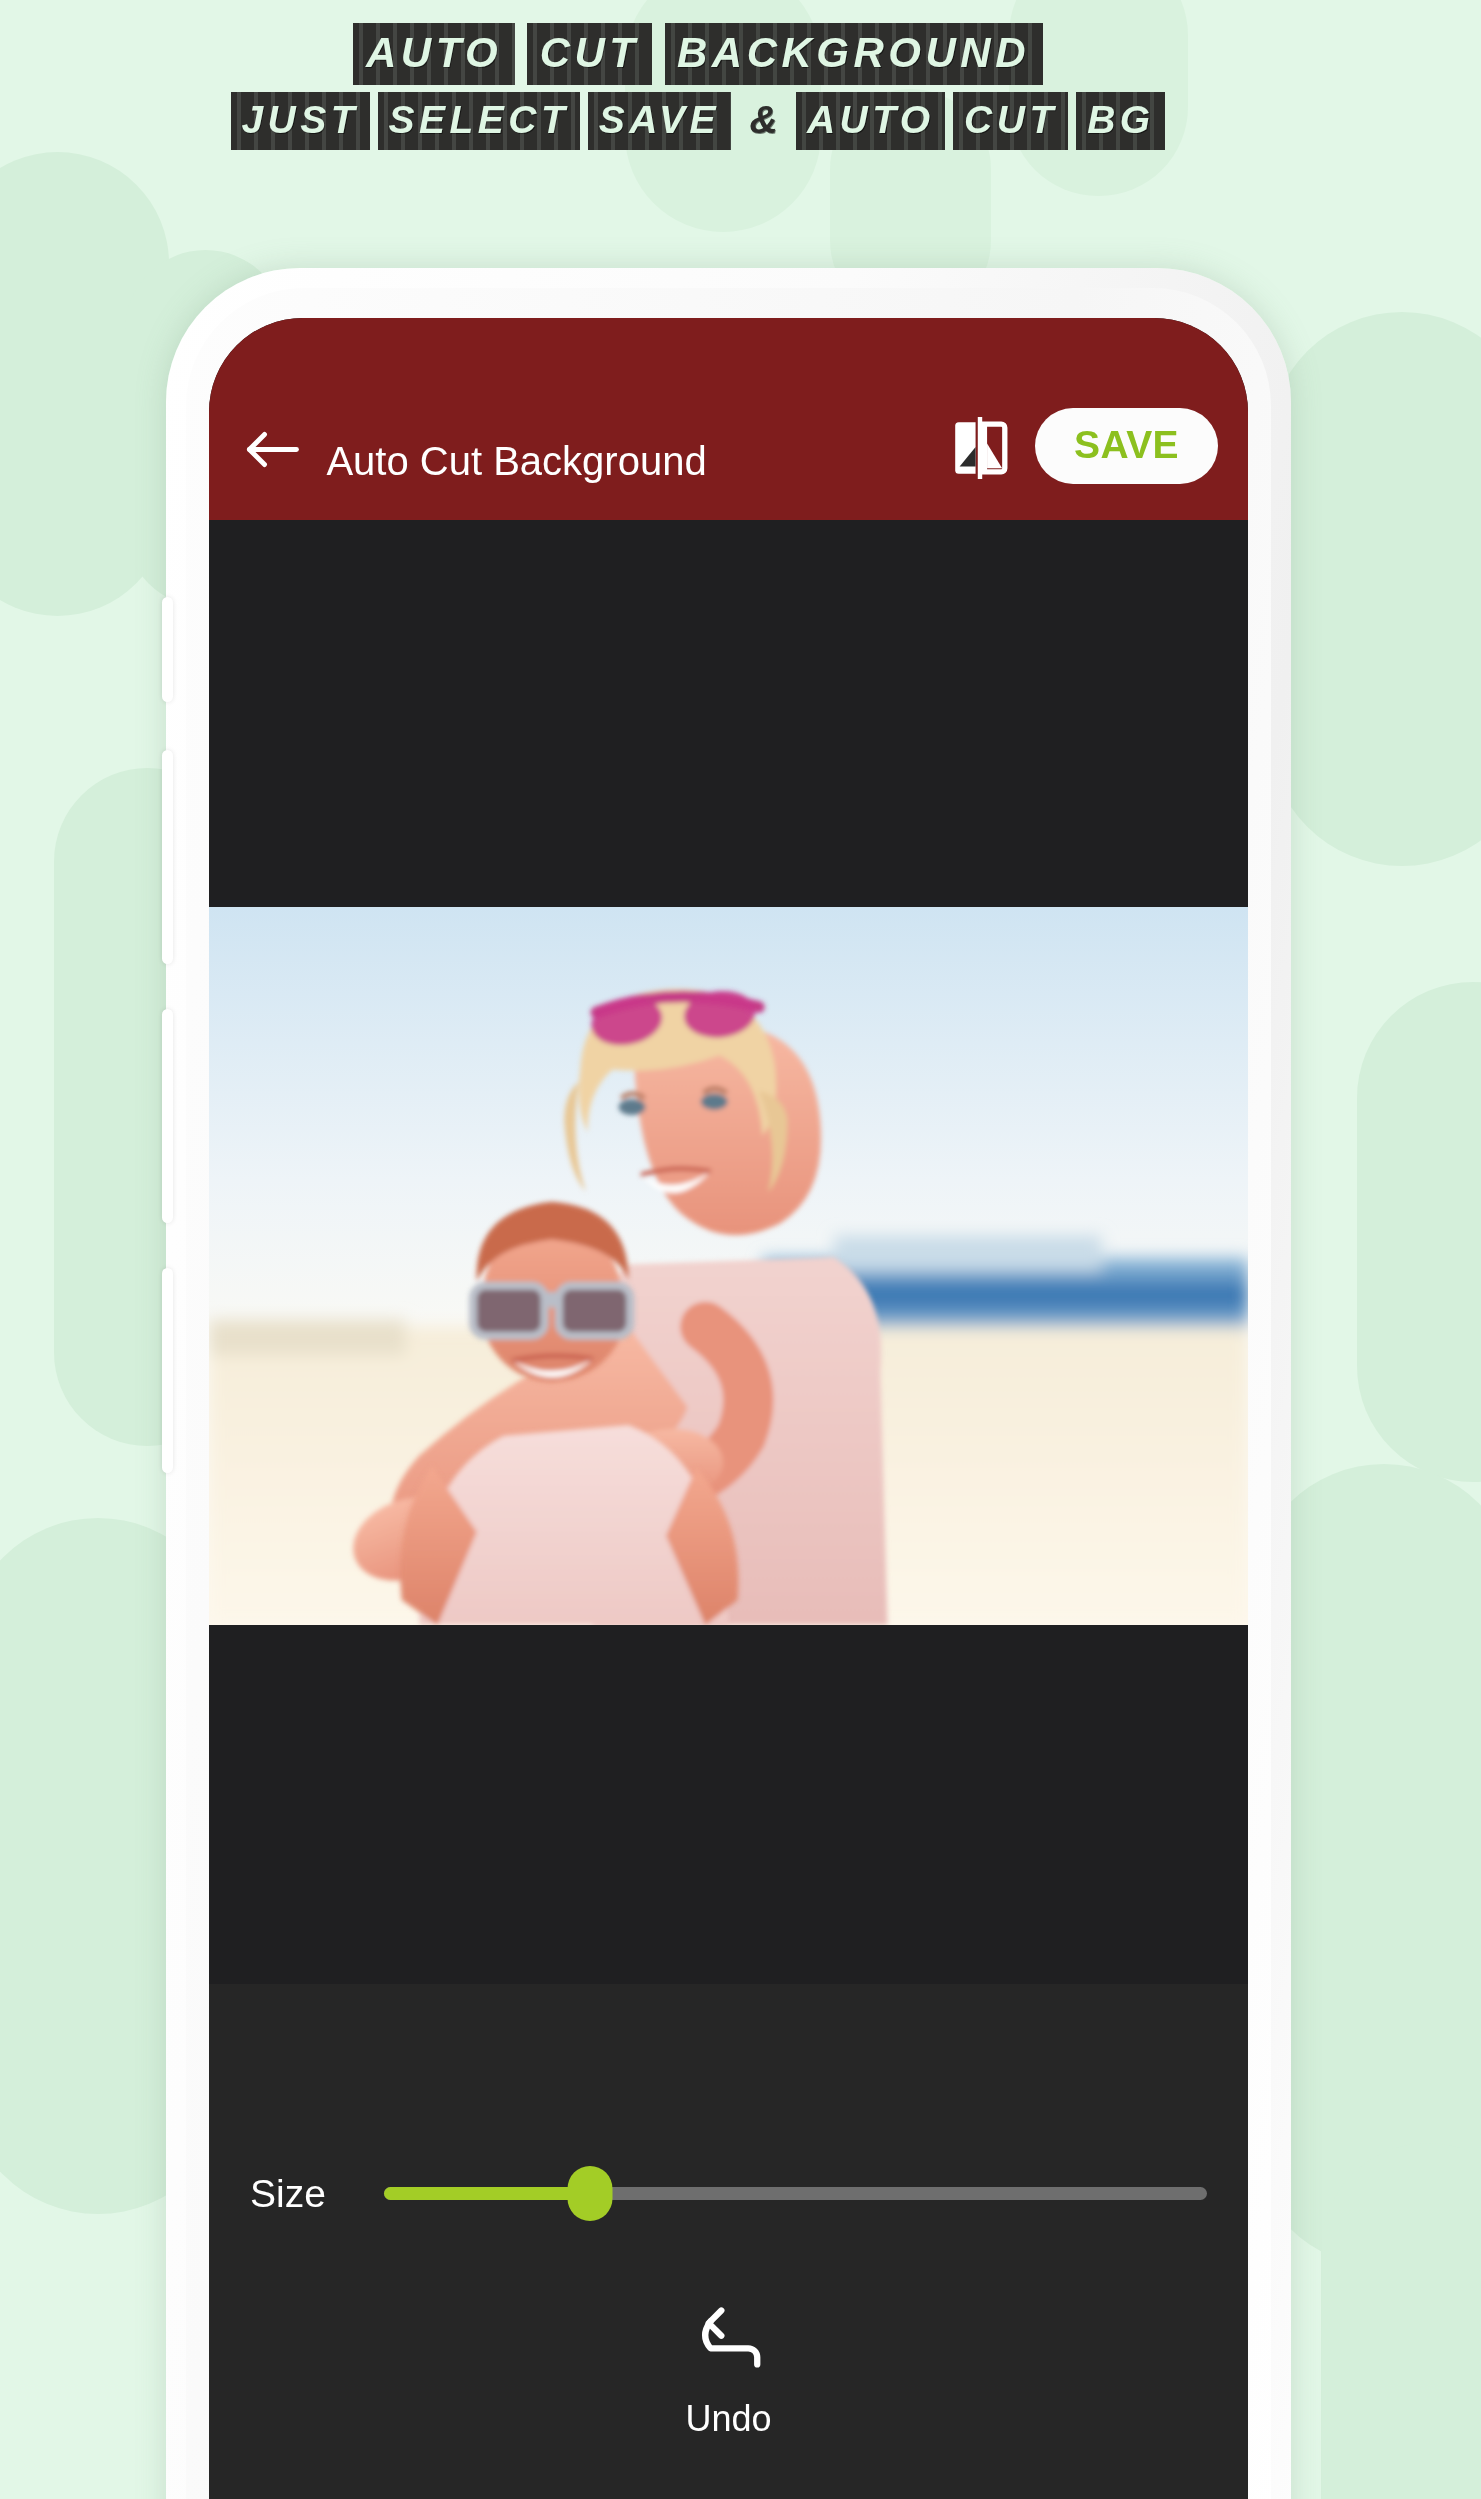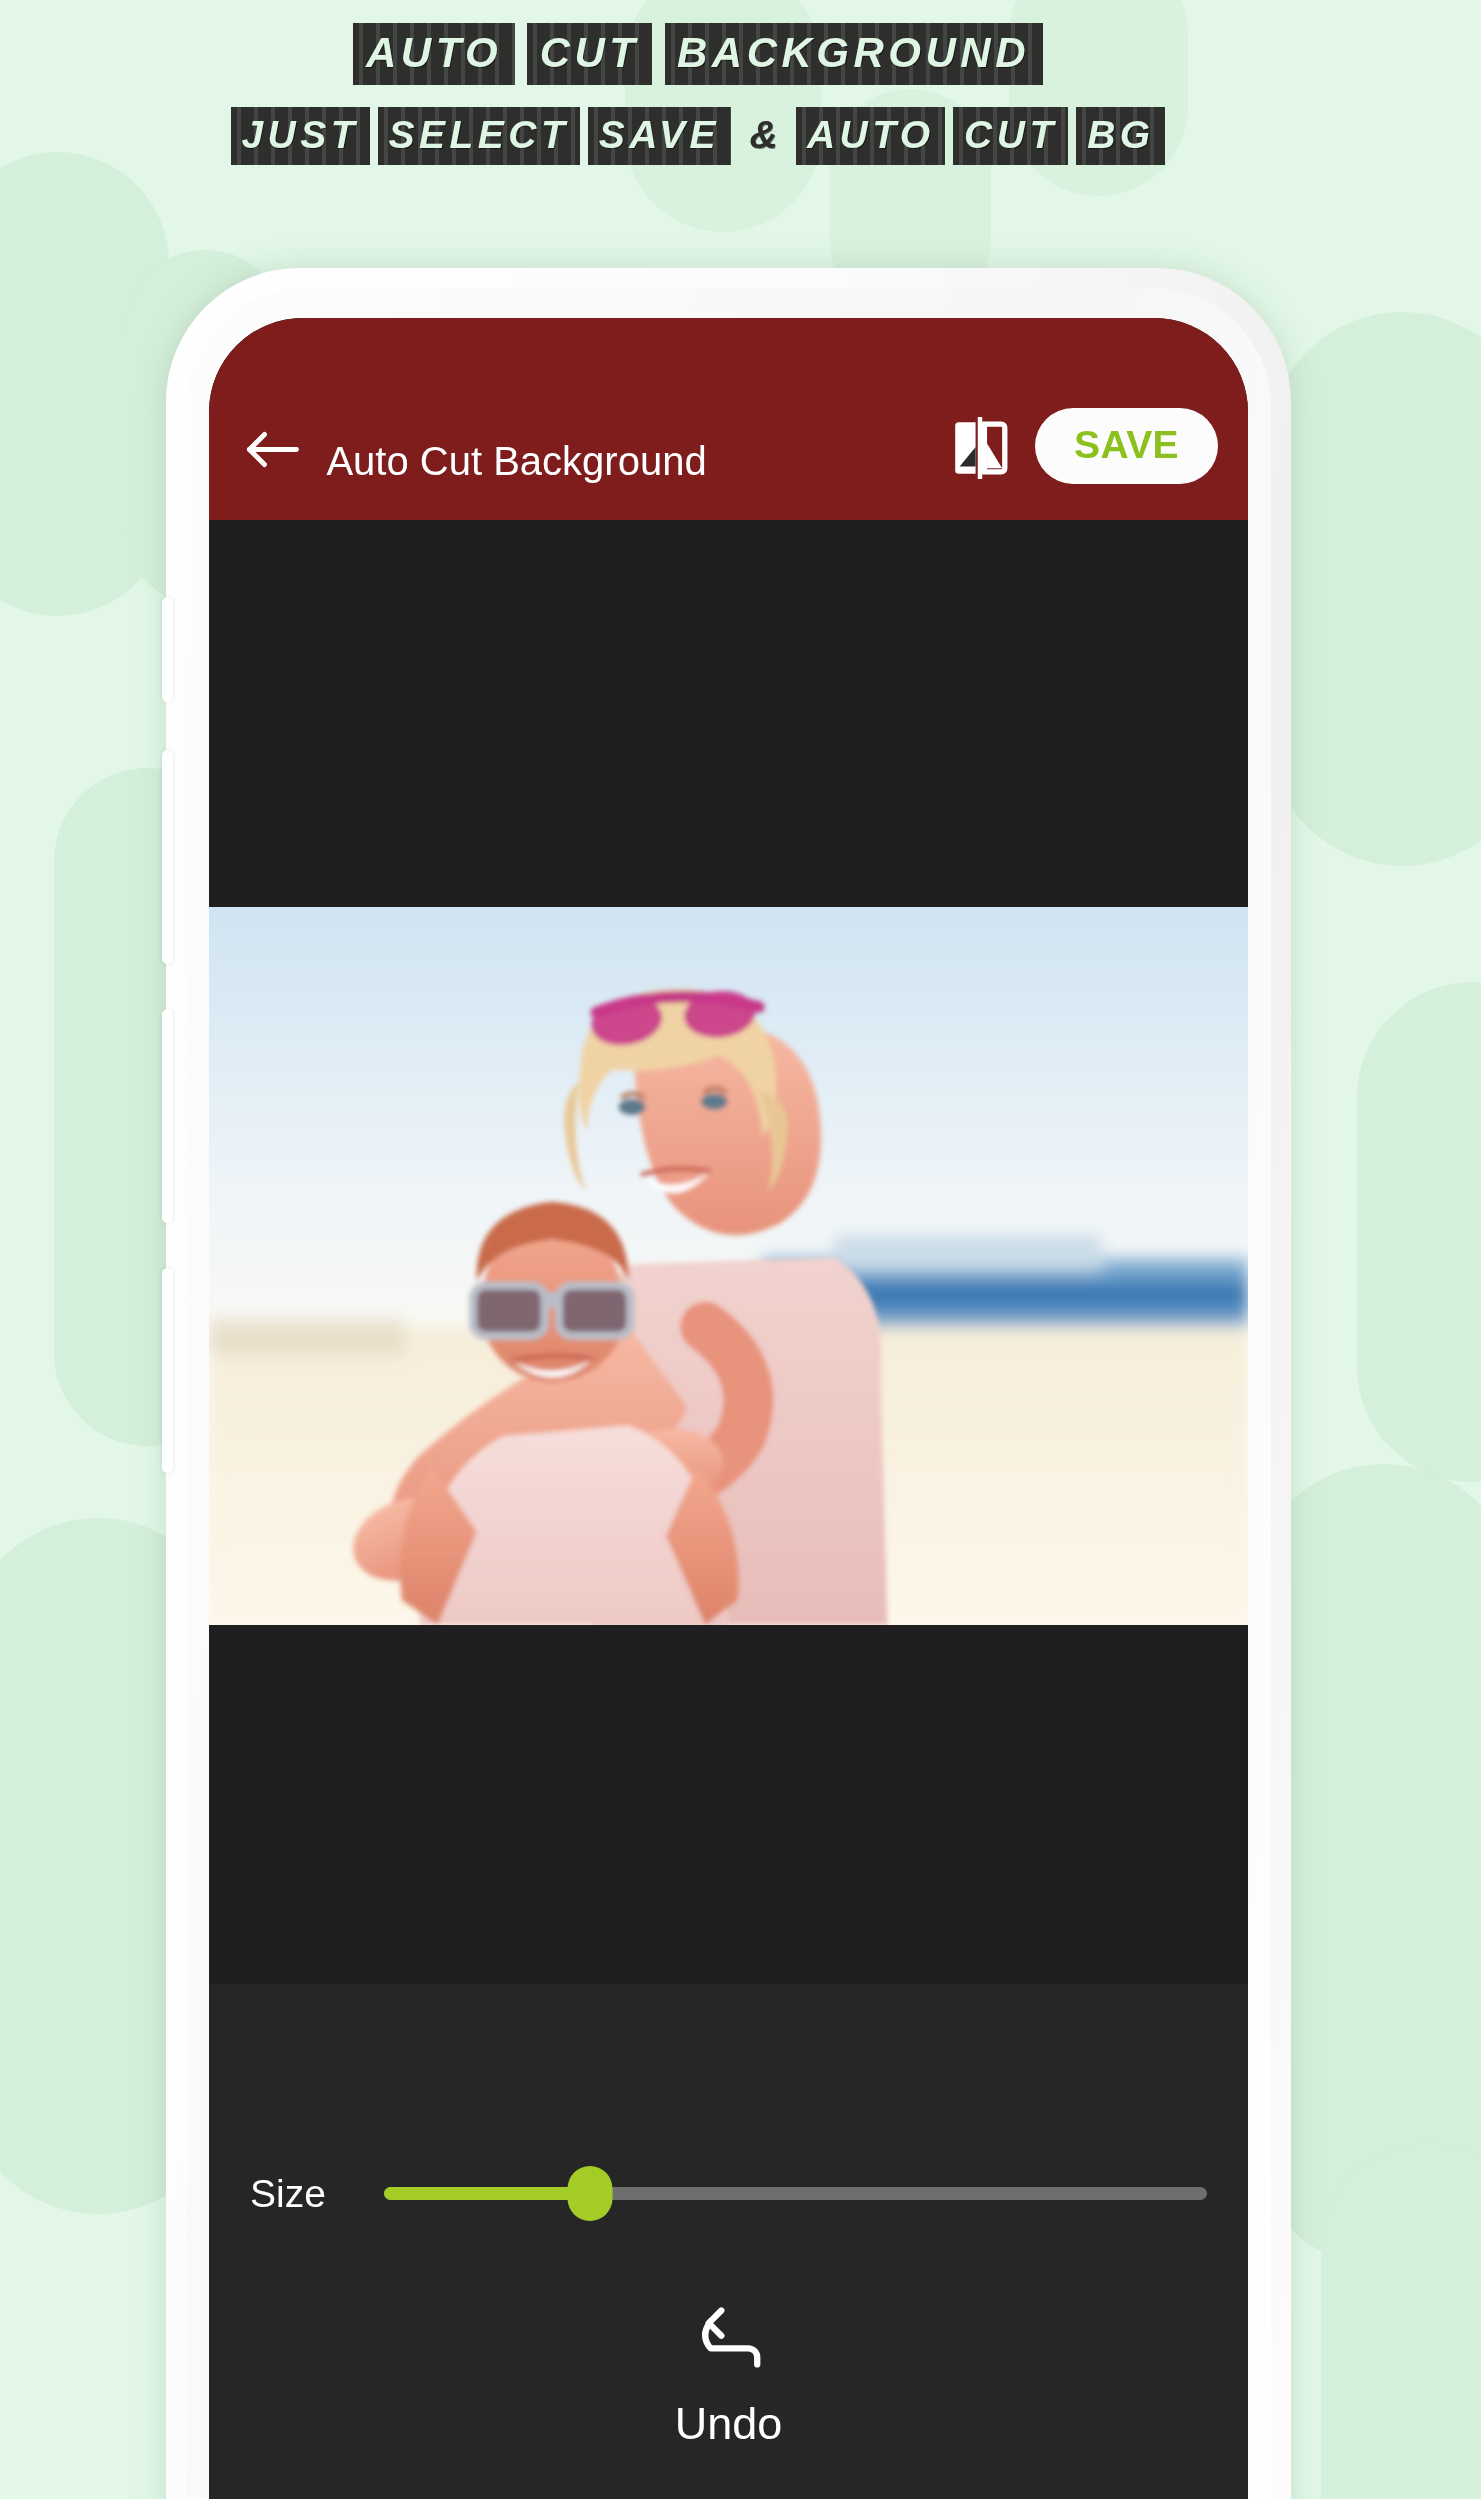--- a/index.html
+++ b/index.html
@@ -25,21 +25,21 @@
   .blob.b10{ left:1321px; top:2143px; width:214px; height:464px; border-radius:116px;}
   .blob.b11{ left:625px;  top:-36px;  width:196px; height:268px; border-radius:98px; background:#d9f2de;}
   .blob.b12{ left:830px;  top:89px;  width:161px; height:232px; border-radius:89px; background:#d9f2de;}
   .blob.b13{ left:1009px; top:-54px;  width:179px; height:250px; border-radius:89px; background:#d9f2de;}
   .blob.b14{ left:1071px; top:2187px; width:179px; height:375px; border-radius:98px;}
 
   
   #headline { position:absolute; left:0; top:0; width:1396px; z-index:5; }
   .hl-row { display:flex; justify-content:center; align-items:center; gap:12.5px; width:100%; }
   .hl-row.r1 { margin-top:23px; }
-  .hl-row.r2 { margin-top:22px;gap:8px; }
+  .hl-row.r2 { margin-top:7px;gap:8px; }
   .stamp {
     display:inline-block;
     background:#2e2e2c;
     color:#dff6e4;
     font-weight:bold;
     font-style:italic;
     letter-spacing:4.5px;
     white-space:nowrap;
     text-shadow:0.9px 0.9px 0 rgba(0,0,0,.5);
   }
@@ -172,21 +172,21 @@
     cursor:grab;
   }
   #tools{
     display:flex; padding:0 16px; margin-top:50px;
   }
   .tool{
     flex:1 1 0; display:flex; flex-direction:column;
     align-items:center; cursor:pointer;
   }
   .tool-icon{ height:82px; display:flex; align-items:center; justify-content:center;}
-  .tool-label{ color:#ffffff; font-size:45px; margin-top:19.6px;}
+  .tool-label{ color:#ffffff; font-size:36px; margin-top:19.6px;}
 </style>
 </head>
 <body>
 
 <div id="bg-decor">
   <div class="blob b1"></div>
   <div class="blob b2"></div>
   <div class="blob b3"></div>
   <div class="blob b4"></div>
   <div class="blob b5"></div>

